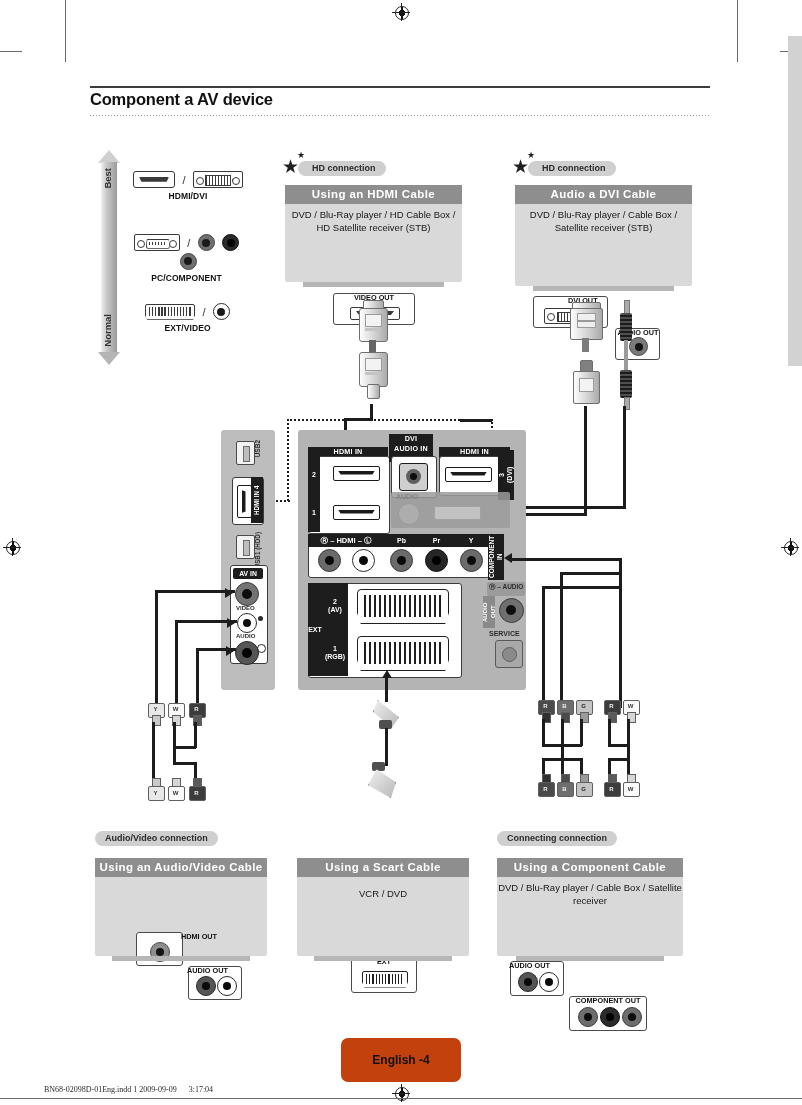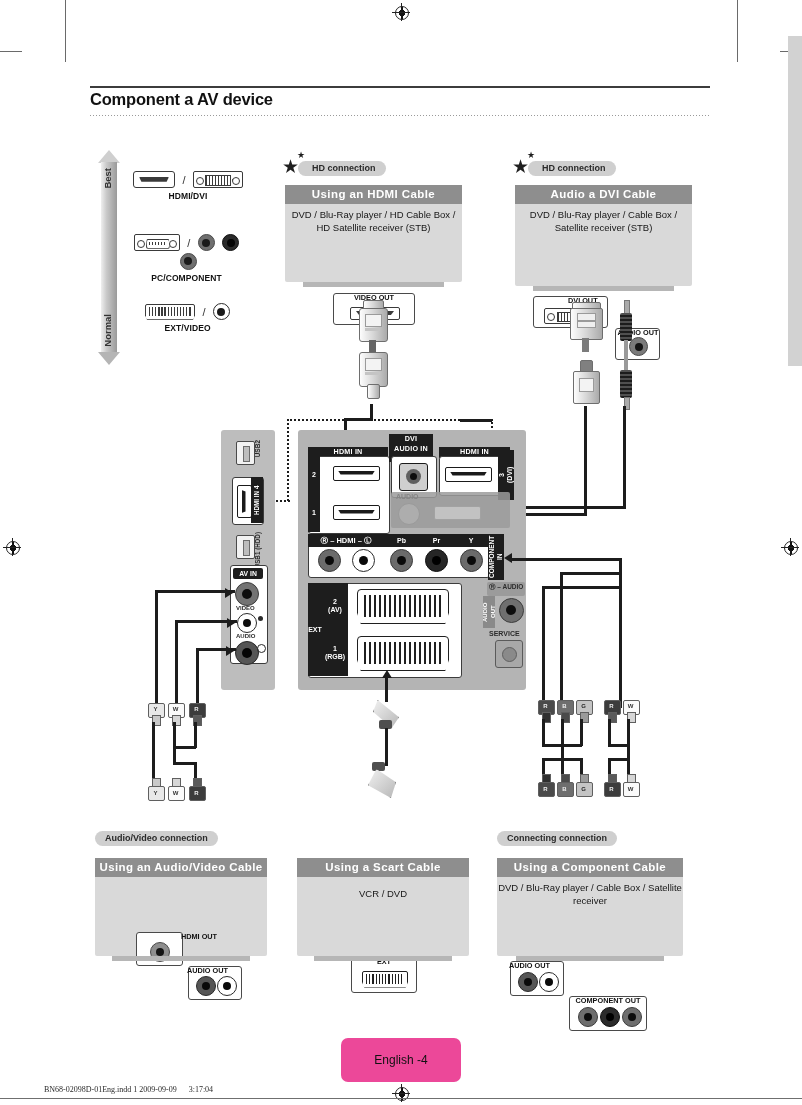--- a/index.html
+++ b/index.html
@@ -119,23 +119,23 @@
   
   .plug{position:absolute;}
   .plug-body{position:absolute;border:1px solid #6e6e6e;border-radius:2px;
       background:linear-gradient(90deg,#fdfdfd,#d6d6d6 50%,#aaa);}
   .rca-plug{position:absolute;width:15px;}
   .rca-plug .ring{position:absolute;left:0;width:15px;height:13px;border:1px solid #5f5f5f;border-radius:2px;}
   .rca-plug .tip{position:absolute;left:4px;width:7px;height:9px;background:#8d8d8d;border:1px solid #5f5f5f;}
   .rca-plug .ltr{position:absolute;left:0;width:15px;text-align:center;font-size:6px;font-weight:bold;}
 
   
-  #page-footer{position:absolute;left:341px;top:1038px;width:120px;height:44px;background:#ec4899;
+  #page-footer{position:absolute;left:341px;top:1038px;width:120px;height:44px;background:#c2410c;
      border-radius:7px;display:flex;align-items:center;justify-content:center;
-     font-size:12px;font-weight:normal;color:#111;}
+     font-size:12px;font-weight:bold;color:#111;}
   #print-code{position:absolute;left:44px;top:1085px;font-size:8px;color:#2a2a2a;
      font-family:"Liberation Serif","DejaVu Serif",serif;white-space:nowrap;}
   .foot-rule{position:absolute;left:0;top:1098px;width:802px;height:1px;background:#6f6f6f;}
 </style>
 </head>
 <body>
 
 <div class="crop-v" style="left:65px;top:0;height:62px;"></div>
 <div class="crop-v" style="left:737px;top:0;height:62px;"></div>
 <div class="crop-h" style="left:0;top:51px;width:22px;"></div>

